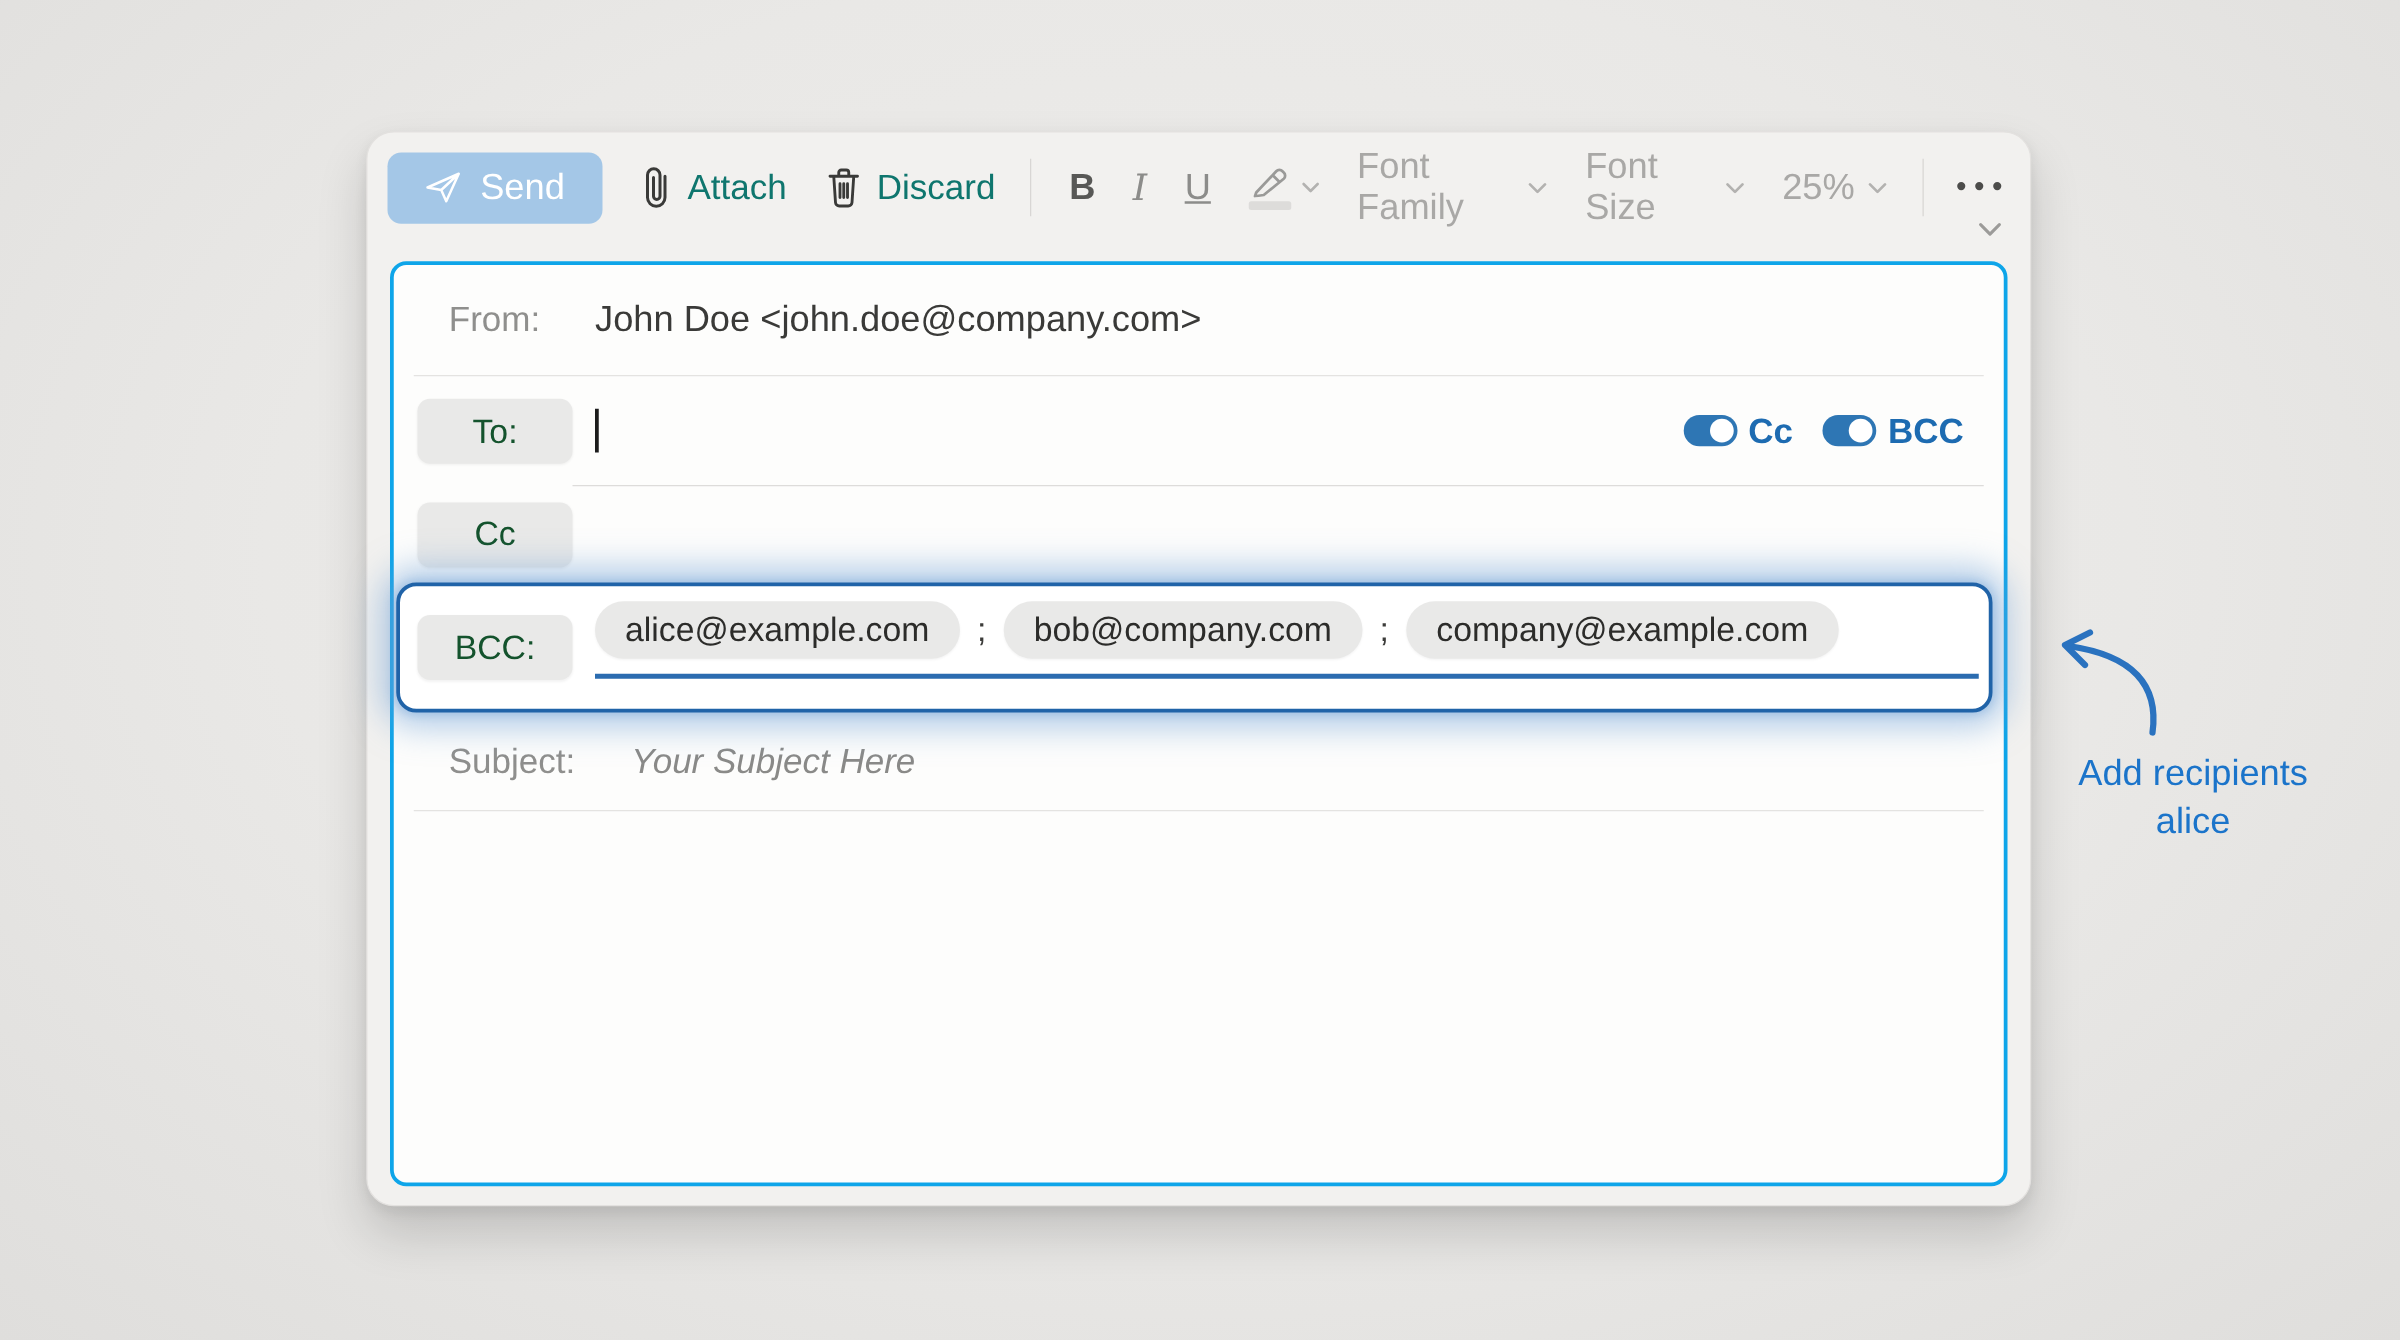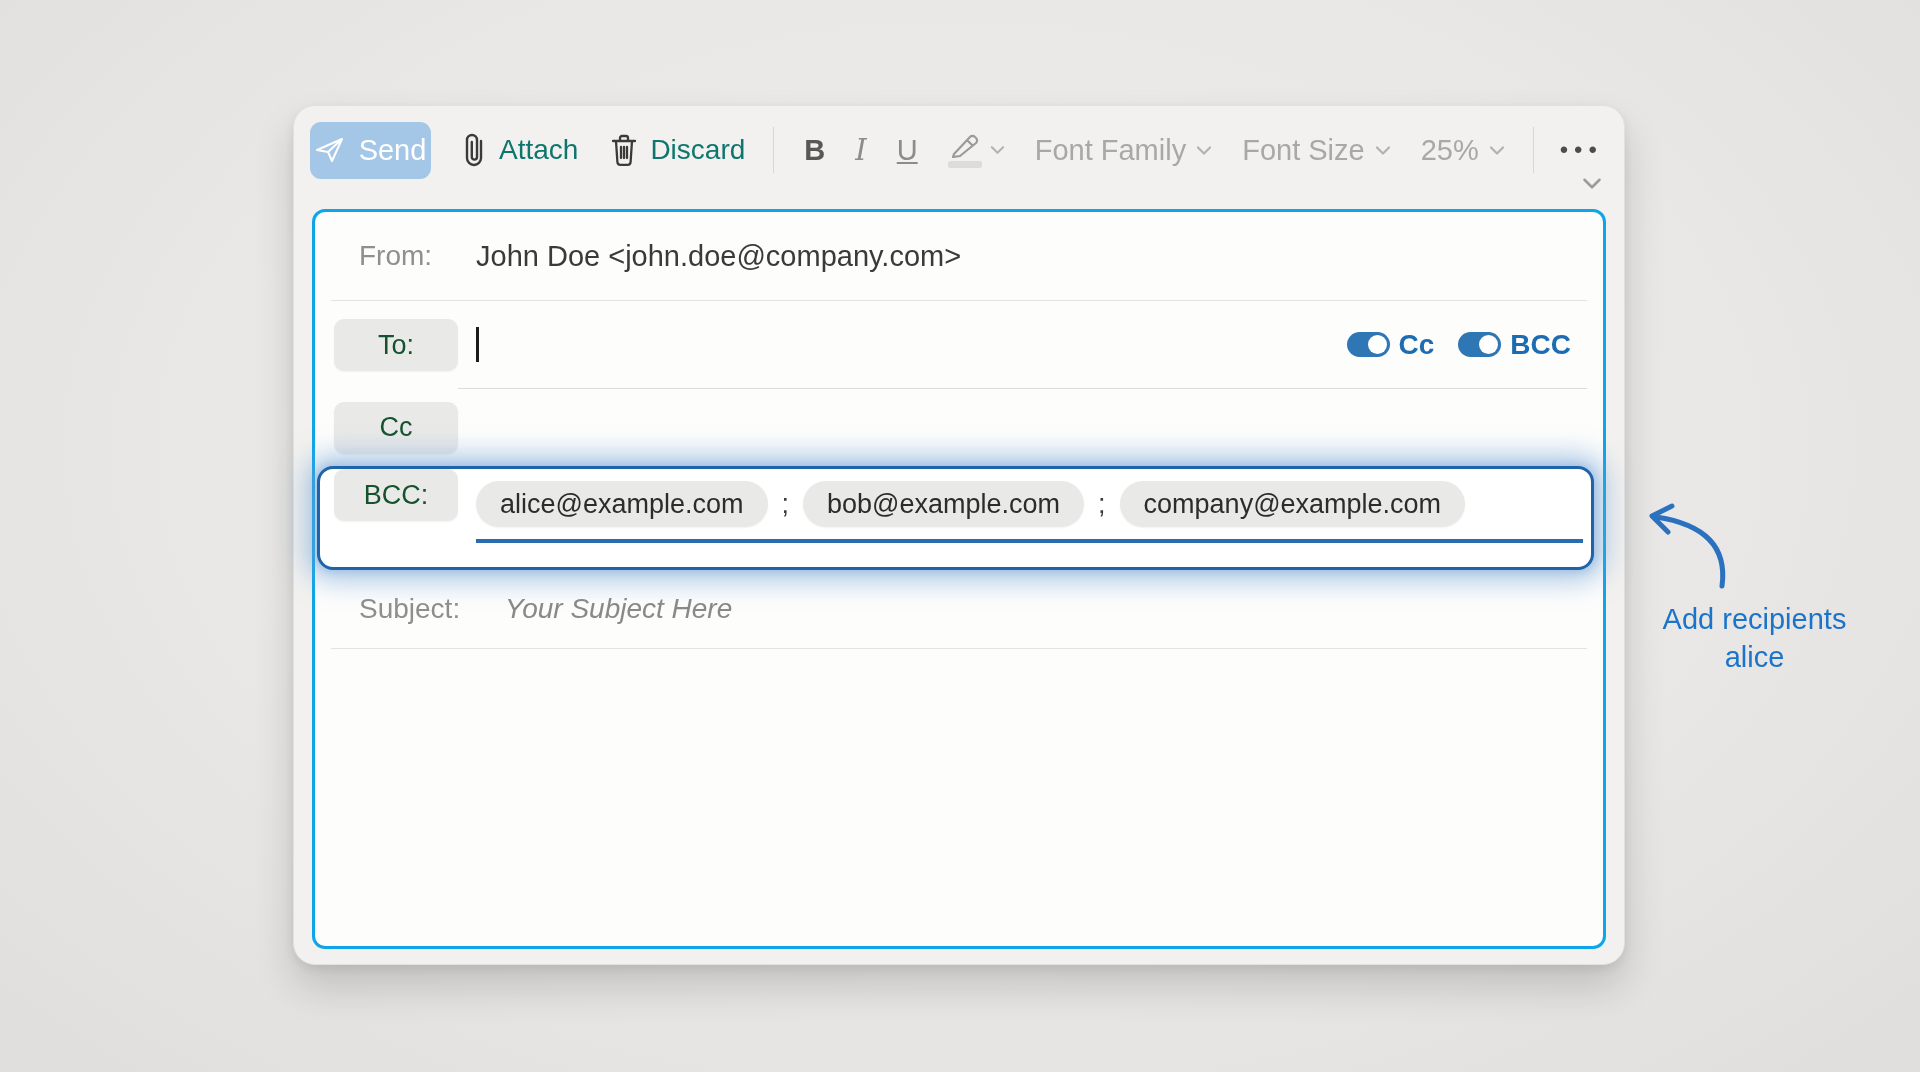--- a/index.html
+++ b/index.html
@@ -18,21 +18,21 @@
     box-shadow:0 22px 40px rgba(0,0,0,.16), 0 4px 10px rgba(0,0,0,.07);
   }
 
   
   .toolbar {
     height:88px; display:flex; align-items:center; padding:0 16px;
     position:relative; border-radius:22px 22px 0 0;
   }
   .btn-send {
     display:flex; align-items:center; gap:14px; justify-content:center;
-    width:121px; height:57px; border-radius:11px; background:#a4c7e7;
+    width:172px; height:57px; border-radius:11px; background:#a4c7e7;
     color:#ffffff; font-size:29px; cursor:pointer; flex:0 0 auto;
   }
   .tb-group { display:flex; align-items:center; gap:12px; margin-left:32px; cursor:pointer; }
   .tb-label { font-size:28px; color:#0f766e; }
   .tb-sep { width:1px; height:46px; background:#d8d6d4; margin-left:28px; flex:0 0 auto; }
   .fmt { margin-left:30px; font-size:29px; cursor:pointer; background:none; border:none; padding:0; }
   .fmt-b { font-weight:bold; color:#585856; }
   .fmt-i { font-family:"DejaVu Serif", serif; font-style:italic; color:#8c8c8a; }
   .fmt-u { text-decoration:underline; color:#8c8c8a; }
   .pen-wrap { margin-left:30px; display:flex; align-items:center; gap:8px; cursor:pointer; color:#9a9a98; }
@@ -71,21 +71,21 @@
   .toggle-group { display:flex; align-items:center; gap:9px; cursor:pointer; }
   .toggle { width:43px; height:25px; border-radius:13px; background:#2e76b4; position:relative; }
   .knob { position:absolute; top:3px; right:3px; width:19px; height:19px; border-radius:50%; background:#ffffff; }
   .toggle-label { color:#1d6bb1; font-size:28px; font-weight:bold; }
 
   .cc-row { height:77px; }
 
   
   .bcc-box {
     height:104px; margin:0 9px 0 2px; border:3px solid #2063a8; border-radius:16px;
-    background:#ffffff; display:flex; align-items:flex-start; padding-left:14px;
+    background:#ffffff; display:flex; align-items:center; padding-left:14px;
     box-shadow:0 0 26px 12px rgba(106,158,214,.50), 0 0 8px 2px rgba(106,158,214,.35);
     position:relative; z-index:2;
   }
   .bcc-input {
     flex:1; align-self:stretch; margin-left:18px; margin-right:8px; margin-bottom:24px;
     display:flex; align-items:center; border-bottom:4px solid #2b6cb0; gap:14px;
   }
   .chip {
     height:46px; padding:0 24px; background:#e9e9e8; border-radius:23px;
     display:flex; align-items:center; font-size:27px; color:#2c2c2a;
@@ -228,21 +228,21 @@
 
     <div class="row cc-row">
       <span class="pill-label">Cc</span>
     </div>
 
     <div class="bcc-box">
       <span class="pill-label" style="margin-left:0;">BCC:</span>
       <div class="bcc-input">
         <span class="chip">alice@example.com</span>
         <span class="chip-sep">;</span>
-        <span class="chip">bob@example.com</span>
+        <span class="chip">bob@company.com</span>
         <span class="chip-sep">;</span>
         <span class="chip">company@example.com</span>
       </div>
     </div>
 
     <div class="row row-inset subject-row">
       <span class="plain-label">Subject:</span>
       <span class="subject-value">Your Subject Here</span>
     </div>
 

